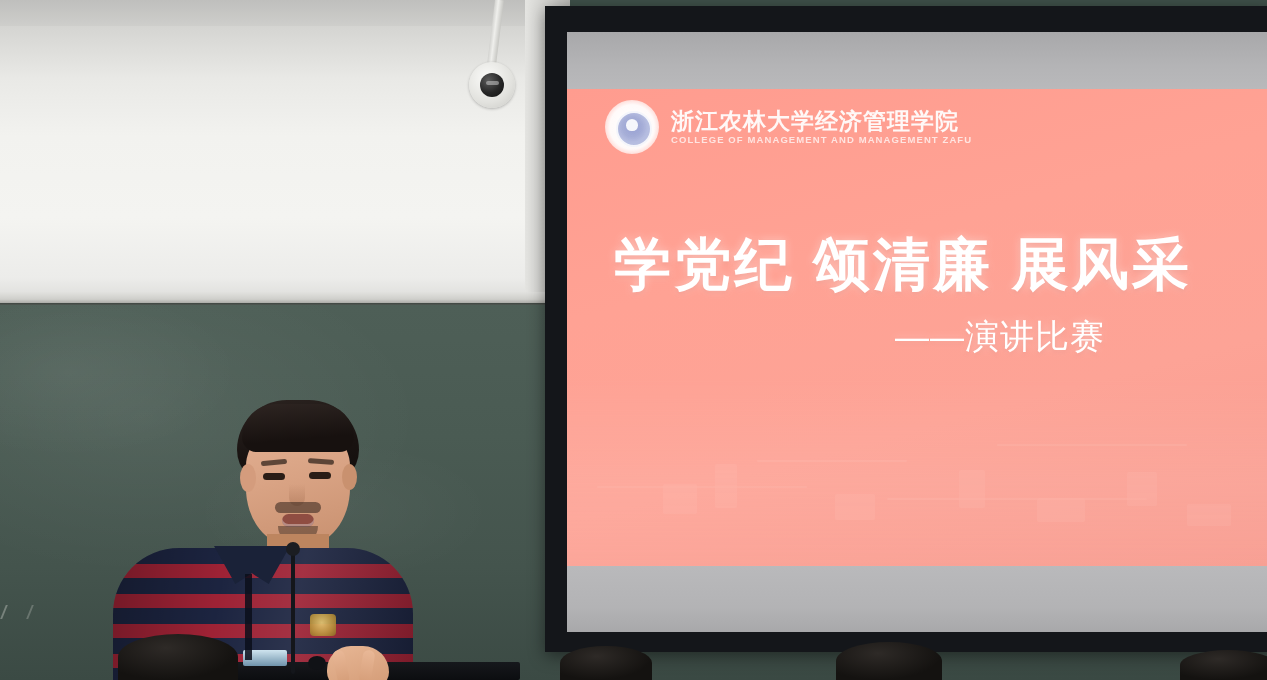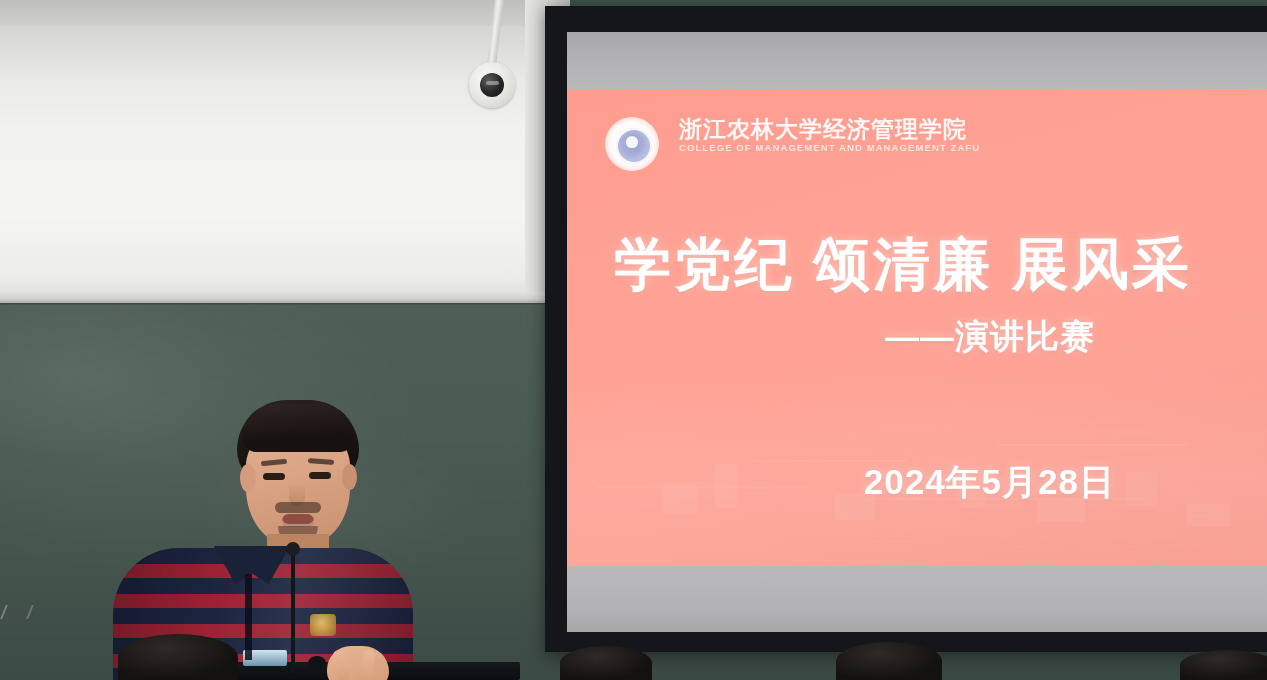--- a/index.html
+++ b/index.html
@@ -181,23 +181,24 @@
   .wm-line {
     position: absolute;
     height: 2px;
     background: rgba(255,222,214,.5);
     border-radius: 1px;
   }
 
   
   .slide-logo {
     position: absolute;
-    left: 38px; top: 28px;
+    left: 38px; top: 11px;
     display: flex;
-    gap: 20px;
+    align-items: center;
+    gap: 12px;
   }
   .emblem {
     width: 54px; height: 54px;
     border-radius: 50%;
     background: radial-gradient(circle at 50% 50%,
       rgba(160,170,215,.95) 0%,
       rgba(185,192,225,.9) 26%,
       rgba(255,255,255,.97) 40%,
       rgba(255,255,255,.95) 58%,
       rgba(255,255,255,.6) 74%,
@@ -252,24 +253,24 @@
     text-align: center;
     font-size: 57px;
     font-weight: 700;
     color: #ffffff;
     letter-spacing: 3px;
     text-shadow: 0 0 9px rgba(255,255,255,.45), 0 2px 4px rgba(220,110,95,.35);
     white-space: nowrap;
   }
   .slide-subtitle {
     position: absolute;
-    right: 178px;
+    right: 168px;
     top: 225px;
     font-size: 34px;
-    font-weight: 700;
+    font-weight: 400;
     color: #ffffff;
     letter-spacing: 1px;
     text-shadow: 0 0 8px rgba(255,255,255,.4), 0 2px 4px rgba(220,110,95,.3);
     white-space: nowrap;
   }
   .slide-org {
     position: absolute;
     right: 90px;
     top: 318px;
     font-size: 38px;
@@ -540,21 +541,20 @@
             <div class="logo-cn">浙江农林大学经济管理学院</div>
             <div class="logo-en">COLLEGE OF MANAGEMENT AND MANAGEMENT ZAFU</div>
           </div>
         </div>
 
         <div class="slide-title">学党纪 颂清廉 展风采</div>
 
         <div class="slide-subtitle">——演讲比赛</div>
 
 
-        <div class="slide-date">2024年5月28日</div>
 
       </div>
     </div>
   </div>
 
   <div class="person">
     <div class="hair"></div>
     <div class="head"></div>
     <div class="ear-l"></div>
     <div class="ear-r"></div>

